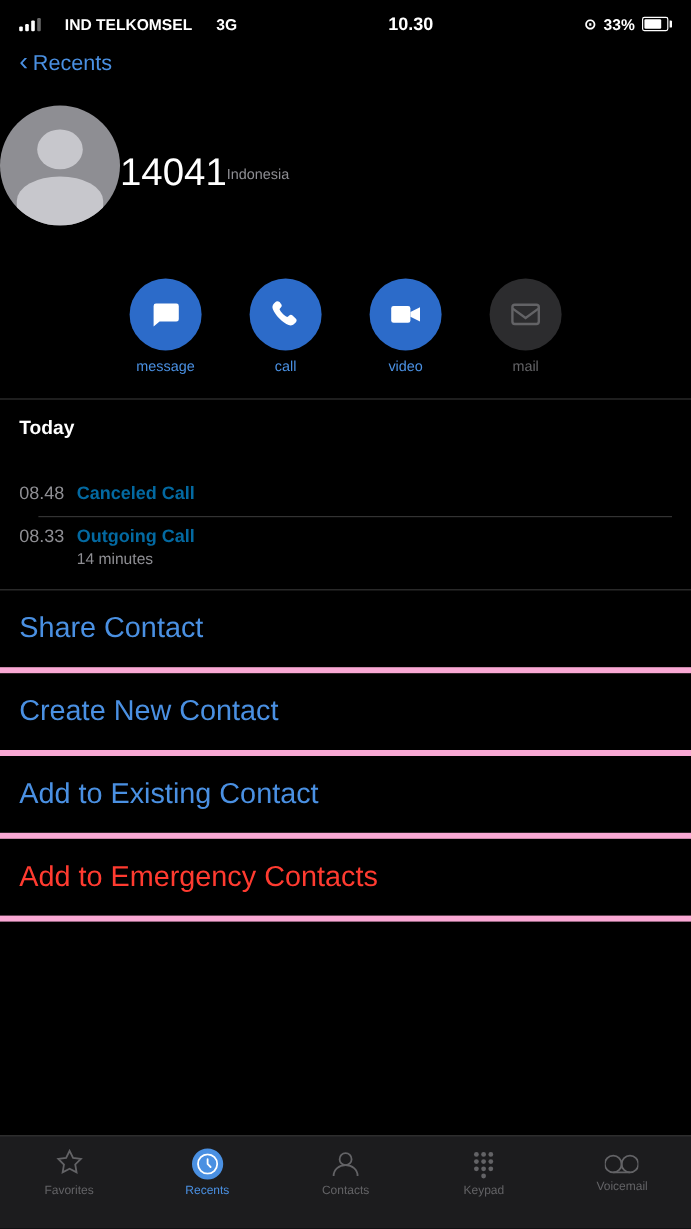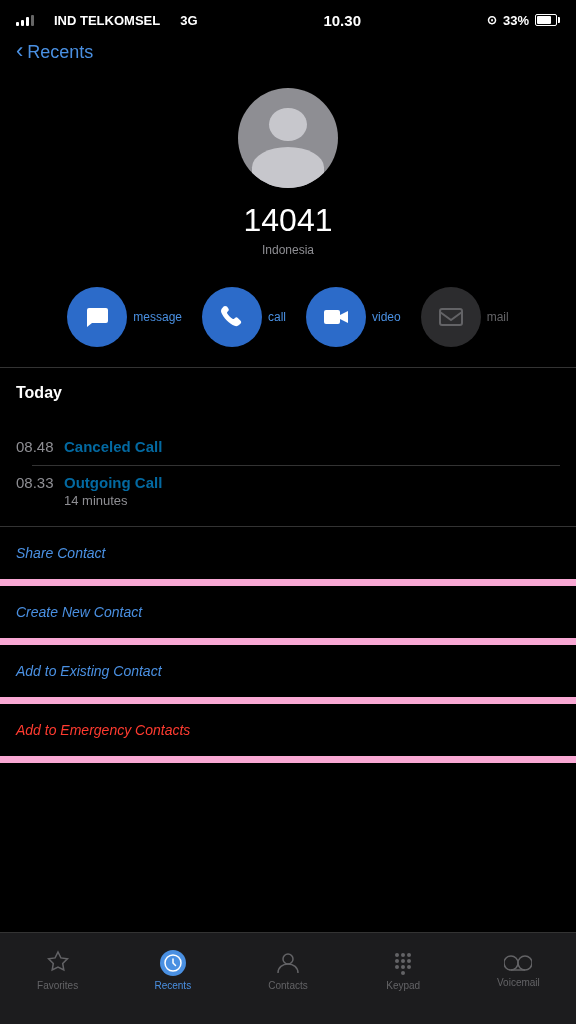--- a/index.html
+++ b/index.html
@@ -82,21 +82,20 @@
     }
     .chevron-left {
       font-size: 22px;
       margin-top: -2px;
       color: #4A90E2;
     }
 
     
     .contact-section {
       display: flex;
-      flex-direction: column;
       align-items: center;
       padding: 16px 0 20px;
     }
     .avatar-circle {
       width: 100px;
       height: 100px;
       border-radius: 50%;
       background: #8e8e93;
       display: flex;
       align-items: flex-end;
@@ -140,20 +139,21 @@
 
     
     .action-buttons {
       display: flex;
       justify-content: center;
       gap: 20px;
       padding: 10px 30px 20px;
     }
     .action-item {
       display: flex;
+      flex-direction: column;
       align-items: center;
       gap: 6px;
       min-width: 80px;
     }
     .action-circle {
       width: 60px;
       height: 60px;
       border-radius: 50%;
       background: #2c6bc9;
       display: flex;
@@ -215,35 +215,34 @@
       color: #8e8e93;
       margin-top: 2px;
     }
 
     
     .action-list {
       margin-top: 0;
     }
     .action-list-item {
       padding: 18px 16px;
-      font-size: 14px;
-      border-bottom: 7px solid #f9a8d4;
+      font-size: 24px;
+      border-bottom: 5px solid #f9a8d4;
       cursor: pointer;
-      font-style: italic;
     }
     .action-list-item.blue { color: #4A90E2; }
     .action-list-item.red { color: #FF3B30; }
 
     
     .tab-bar {
       position: absolute;
       bottom: 0;
       left: 0;
       right: 0;
-      height: 92px;
+      height: 78px;
       background: #1c1c1e;
       border-top: 1px solid #333;
       display: flex;
       align-items: center;
       justify-content: space-around;
       padding-bottom: 16px;
     }
     .tab-item {
       display: flex;
       flex-direction: column;

